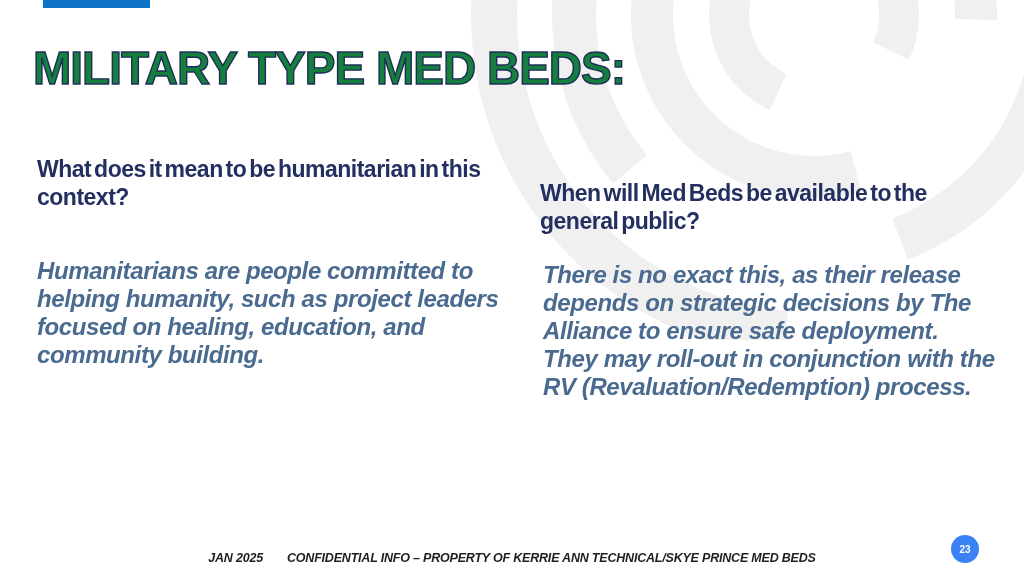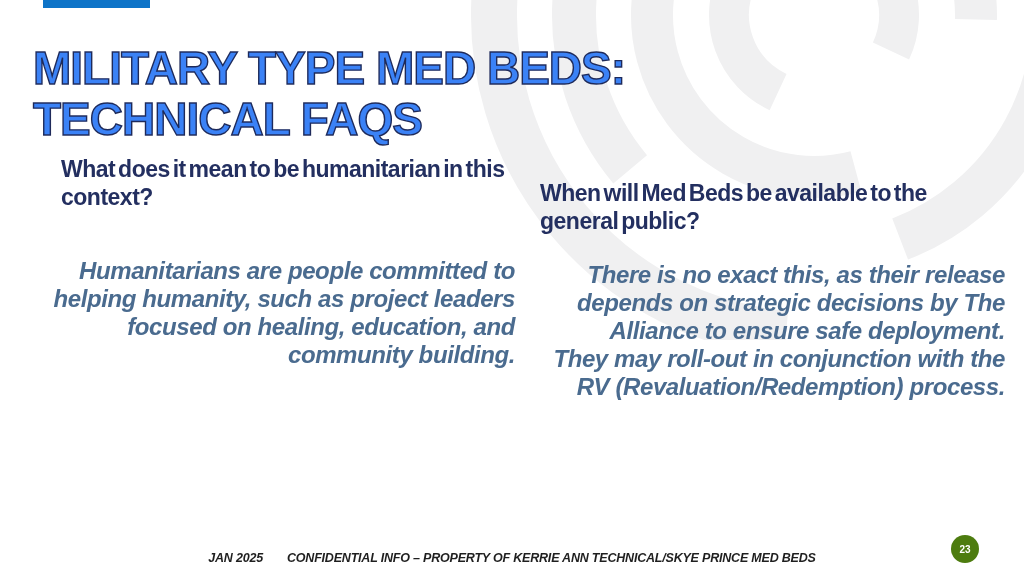--- a/index.html
+++ b/index.html
@@ -17,71 +17,70 @@
   .accent-bar {
     position: absolute;
     left: 43px; top: 0;
     width: 107px; height: 8px;
     background: #0e74c8;
   }
   .title {
     position: absolute;
     left: 33px; top: 12px;
     width: 760px;
-    color: #3b82f6;
+    color: #15803d;
     font-size: 46px;
     line-height: 51px;
     font-weight: 700;
     letter-spacing: -1px;
     -webkit-text-stroke: 1.4px #1e2a5a;
     white-space: nowrap;
   }
   .question {
     position: absolute;
     top: 155px;
     color: #232f60;
     font-size: 23px;
     line-height: 28px;
     font-weight: 700;
     letter-spacing: -0.5px;
     word-spacing: -3px;
   }
-  .question.q-left  { left: 37px;  width: 478px; margin-left: 24px; }
+  .question.q-left  { left: 37px;  width: 478px; }
   .question.q-right { left: 540px; width: 460px; margin-top: 24px; }
   .answer {
     position: absolute;
     color: #4a6b8f;
     font-size: 24px;
     line-height: 28px;
     font-weight: 700;
     font-style: italic;
     letter-spacing: -0.4px;
     white-space: pre-wrap;
-    text-align: right;
   }
   .answer.a-left  { left: 37px;  top: 257px; width: 478px; }
   .answer.a-right { left: 543px; top: 261px; width: 462px; }
   .footer {
     position: absolute;
     left: 0; top: 551px;
     width: 100%;
     text-align: center;
     color: #1f1f1f;
     font-size: 12.5px;
     font-weight: 700;
     font-style: italic;
     letter-spacing: -0.2px;
   }
   .footer .footer-date { margin-right: 24px; }
   .page-badge {
     position: absolute;
     left: 951px; top: 535px;
     width: 28px; height: 28px;
     border-radius: 50%;
-    background: #4d7c0f;
+    background: #3b82f6;
     color: #ffffff;
     font-size: 10px;
     font-weight: 700;
     display: flex;
     align-items: center;
     justify-content: center;
   }
 </style>
 </head>
 <body>
@@ -94,21 +93,20 @@
       <circle cx="390" cy="15" r="162" stroke-width="42" stroke-dasharray="810 208" transform="rotate(75 390 15)"></circle>
       <circle cx="390" cy="15" r="240" stroke-width="44" stroke-dasharray="1210 298" transform="rotate(140 390 15)"></circle>
       <circle cx="390" cy="15" r="320" stroke-width="46" stroke-dasharray="1440 571" transform="rotate(95 390 15)"></circle>
     </g>
   </svg>
 
   <div class="accent-bar"></div>
 
   <h1 class="title">
     <span>MILITARY TYPE MED BEDS:</span><br>
-    <span>TECHNICAL FAQS</span>
   </h1>
 
   <div class="question q-left">What does it mean to be humanitarian in this context?</div>
 
   <div class="question q-right">When will Med Beds be available to the general public?</div>
 
   <div class="answer a-left">Humanitarians are people committed to helping humanity, such as project leaders focused on healing, education, and community building.</div>
 
   <div class="answer a-right">There is no exact this, as their release depends on strategic decisions by The Alliance to ensure safe deployment.  They may roll-out in conjunction with the RV (Revaluation/Redemption) process.</div>
 

